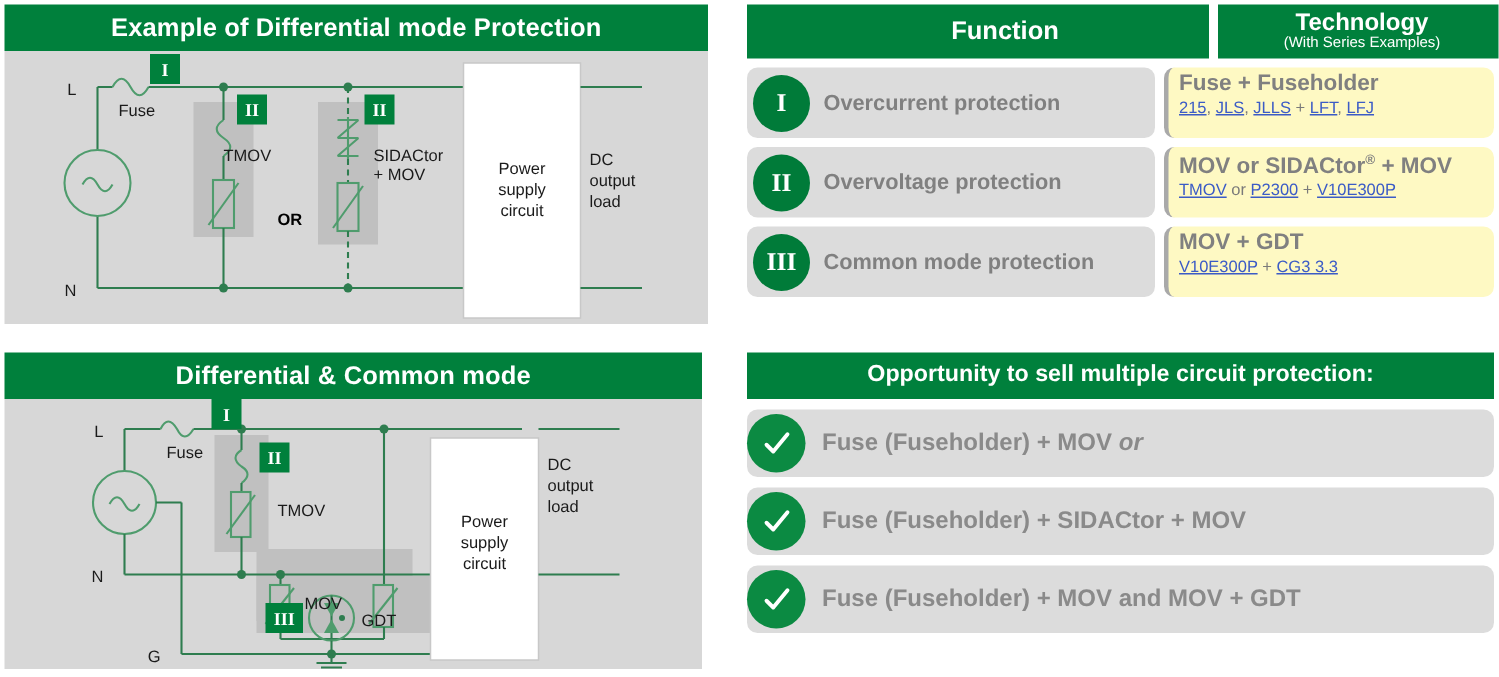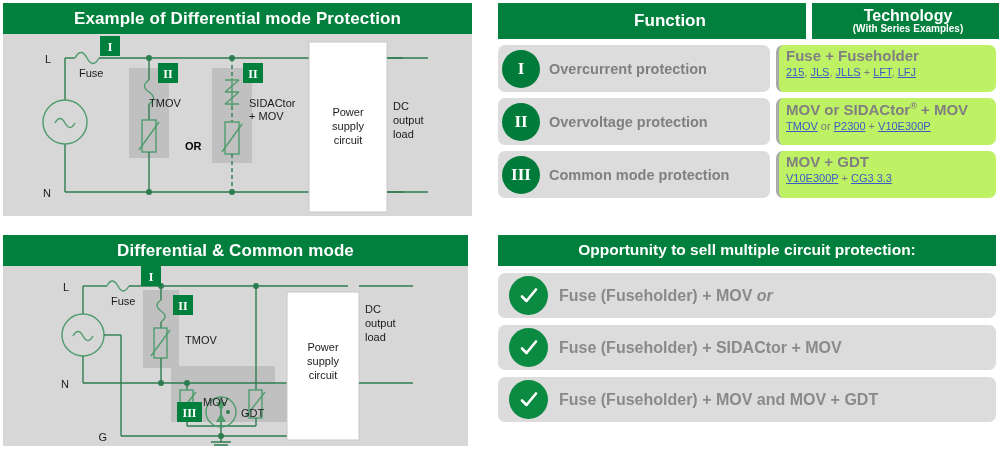--- a/index.html
+++ b/index.html
@@ -22,48 +22,48 @@
   #diagram-panel-1 .diag-body{height:182px;}
   #diagram-panel-2 .diag-body{height:180px;}
   .diag-body svg{display:block;}
 
   
   #function-table{left:498px;top:3px;width:498px;height:193px;}
   .tbl-head{display:flex;gap:6px;height:36px;}
   .tbl-head .hdr{flex:0 0 auto;}
   .th-function{width:272px;font-size:17px;padding-left:36px;}
   .th-technology{width:192px;flex-direction:column;justify-content:center;font-size:16px;}
-  .th-technology .sub{font-size:10px;font-weight:bold;margin-top:-1px;}
+  .th-technology .sub{font-size:10px;font-weight:normal;margin-top:-1px;}
   .tbl-row{display:flex;gap:6px;margin-top:6px;height:47px;}
   .fn-cell{
     width:272px;background:#dcdcdc;border-radius:7px;
     display:flex;align-items:center;box-sizing:border-box;padding-left:4px;
   }
   .badge-circle{
     width:38px;height:38px;border-radius:50%;background:#007b39;
     color:#fff;font-family:"Liberation Serif",serif;font-weight:bold;
     font-size:17px;display:flex;align-items:center;justify-content:center;
     flex:0 0 auto;
   }
   .fn-label{margin-left:9px;color:#808080;font-weight:bold;font-size:14.5px;}
   .tech-cell{
-    width:220px;background:#bef264;border-radius:7px;box-sizing:border-box;
+    width:220px;background:#fef9c3;border-radius:7px;box-sizing:border-box;
     border-left:3px solid #a9a9a9;padding:3px 0 0 7px;
   }
   .tech-main{color:#808080;font-weight:bold;font-size:15px;line-height:1.12;}
   .tech-main sup{font-size:9px;}
   .tech-sub{font-size:11px;color:#7a7a7a;line-height:1.25;margin-top:1px;}
   .tech-sub a{color:#3b5bc6;text-decoration:underline;}
 
   
   #opportunity-panel{left:498px;top:235px;width:498px;height:200px;}
   .opp-hdr{height:31px;font-size:15.5px;}
   .opp-row{
     height:45px;margin-top:7px;background:#dcdcdc;border-radius:7px;
-    display:flex;align-items:center;padding-left:11px;box-sizing:border-box;
+    display:flex;align-items:center;padding-left:0;box-sizing:border-box;
   }
   .check-circle{
     width:39px;height:39px;border-radius:50%;background:#0b8a42;
     display:flex;align-items:center;justify-content:center;flex:0 0 auto;
   }
   .opp-label{margin-left:11px;color:#8a8a8a;font-weight:bold;font-size:16px;}
   .opp-label i{font-style:italic;}
 
   
   .dlabel{font-family:"Liberation Sans",sans-serif;font-size:11px;fill:#1a1a1a;}

